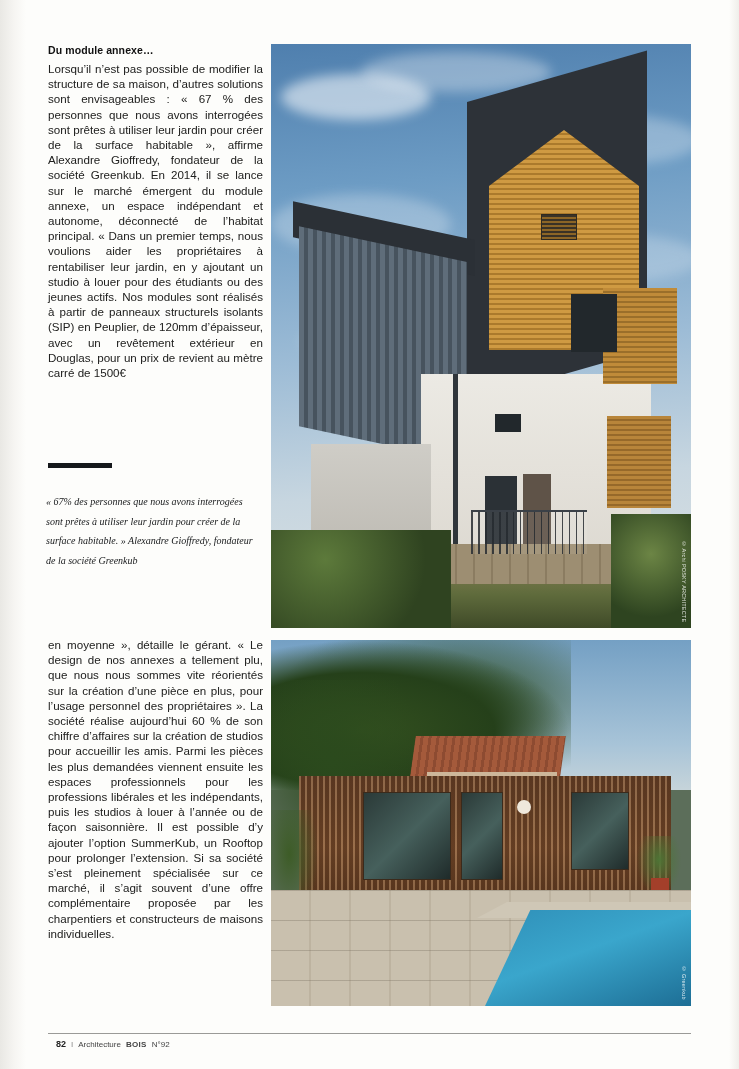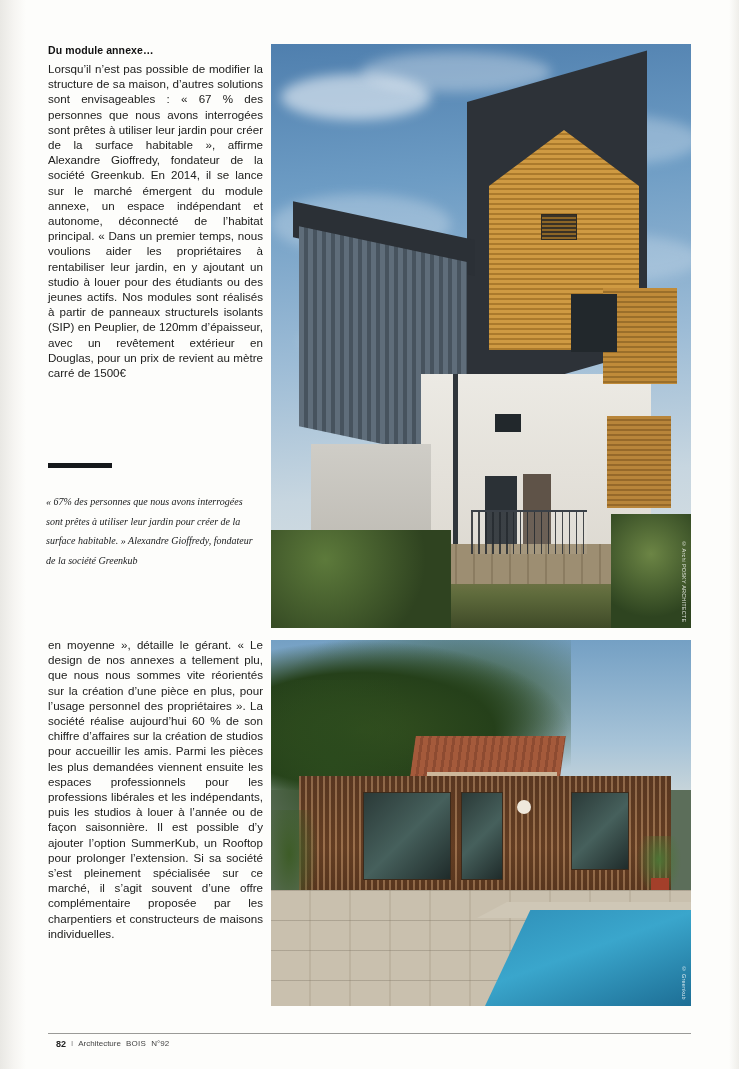--- a/index.html
+++ b/index.html
@@ -372,31 +372,31 @@
     height: 1px;
     background: #9a9a97;
   }
   .footer-line {
     position: absolute;
     left: 48px;
     top: 6px;
     font-size: 8px;
     color: #444;
     display: flex;
-    align-items: flex-start;
+    align-items: flex-end;
     gap: 5px;
     padding-left: 8px;
   }
   .pagenum {
     font-weight: bold;
     font-size: 9px;
     color: #222;
   }
   .footer-sep { color: #888; }
-  .footer-mag { font-weight: normal; letter-spacing: 0.3px; }
+  .footer-mag { font-weight: bold; letter-spacing: 0.3px; }
 </style>
 </head>
 <body>
 
 <div class="page">
 
   <div class="col-left">
     <p class="kicker">Du module annexe…</p>
     <p class="body-text">Lorsqu’il n’est pas possible de modifier la structure de sa maison, d’autres solutions sont envisageables : « 67 % des personnes que nous avons interrogées sont prêtes à utiliser leur jardin pour créer de la surface habitable », affirme Alexandre Gioffredy, fondateur de la société Greenkub. En 2014, il se lance sur le marché émergent du module annexe, un espace indépendant et autonome, déconnecté de l’habitat principal. « Dans un premier temps, nous voulions aider les propriétaires à rentabiliser leur jardin, en y ajoutant un studio à louer pour des étudiants ou des jeunes actifs. Nos modules sont réalisés à partir de panneaux structurels isolants (SIP) en Peuplier, de 120mm d’épaisseur, avec un revêtement extérieur en Douglas, pour un prix de revient au mètre carré de 1500€</p>
   </div>

